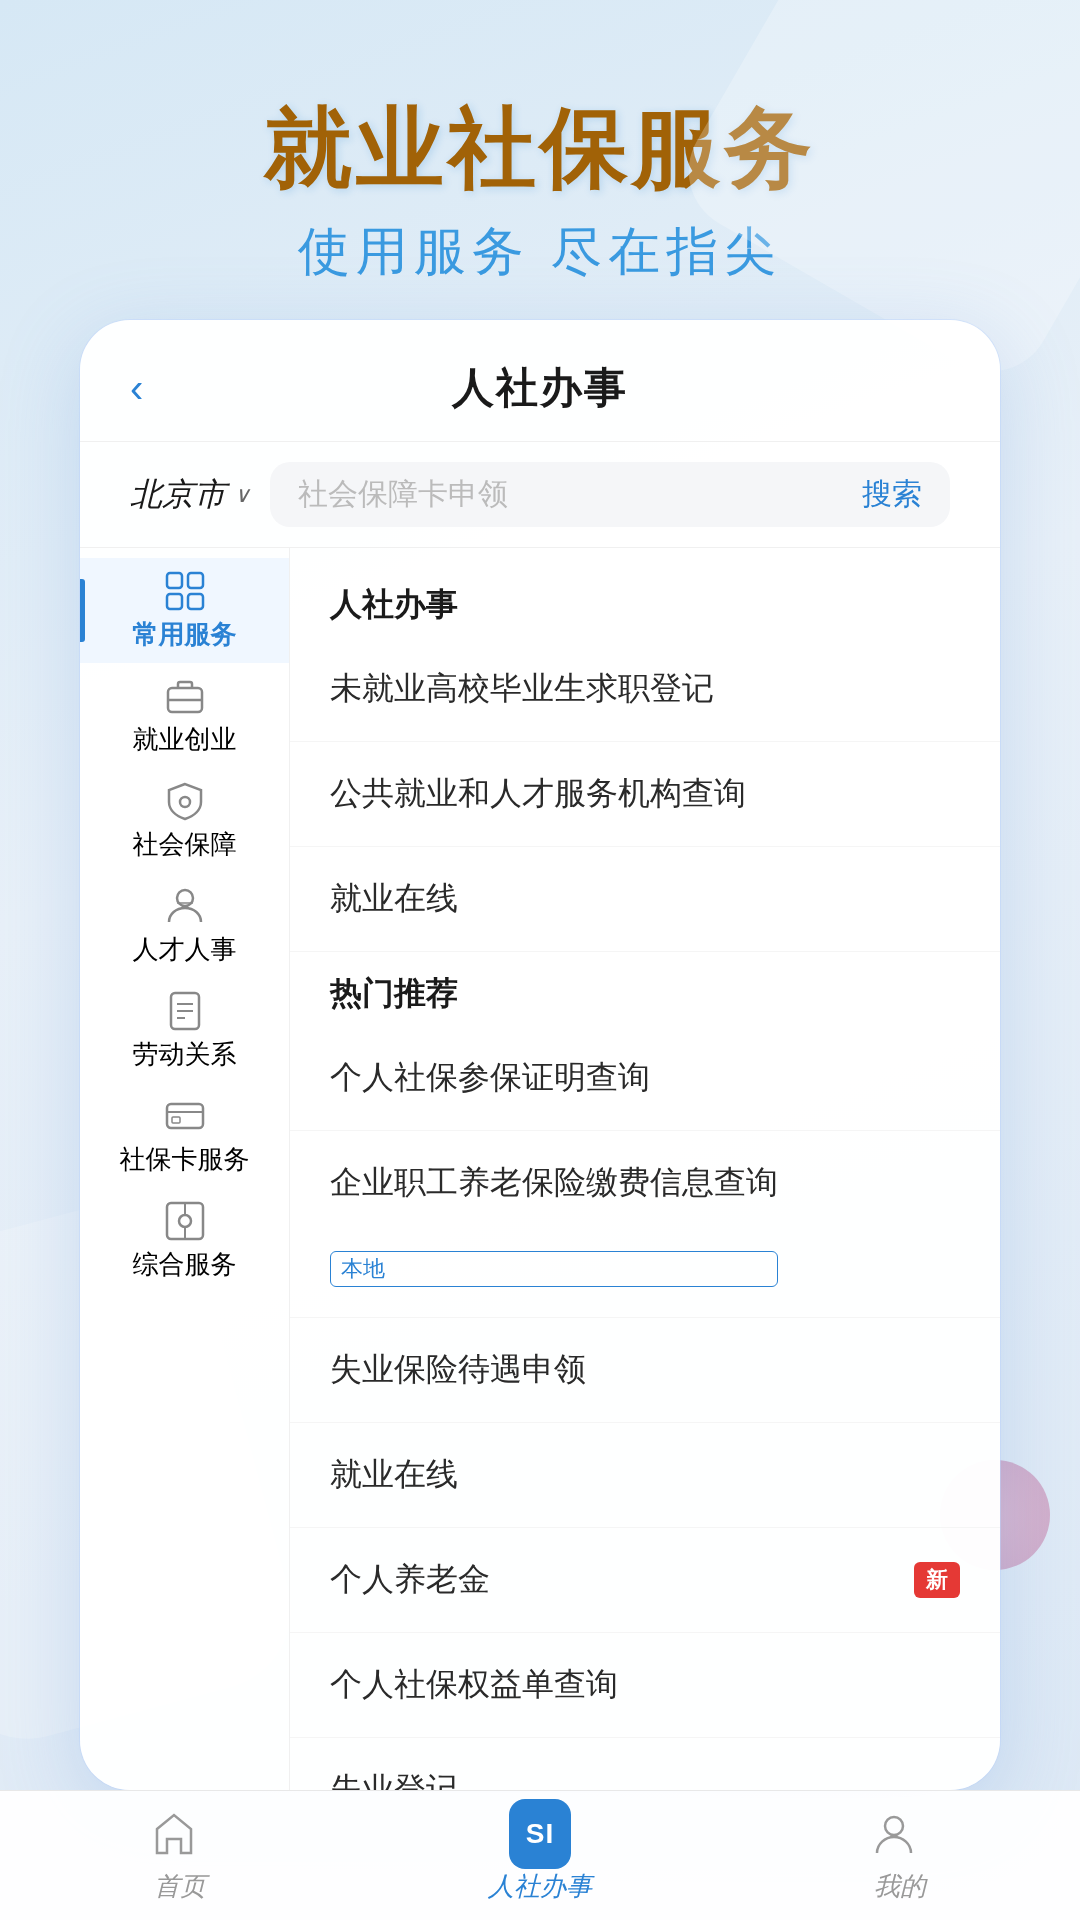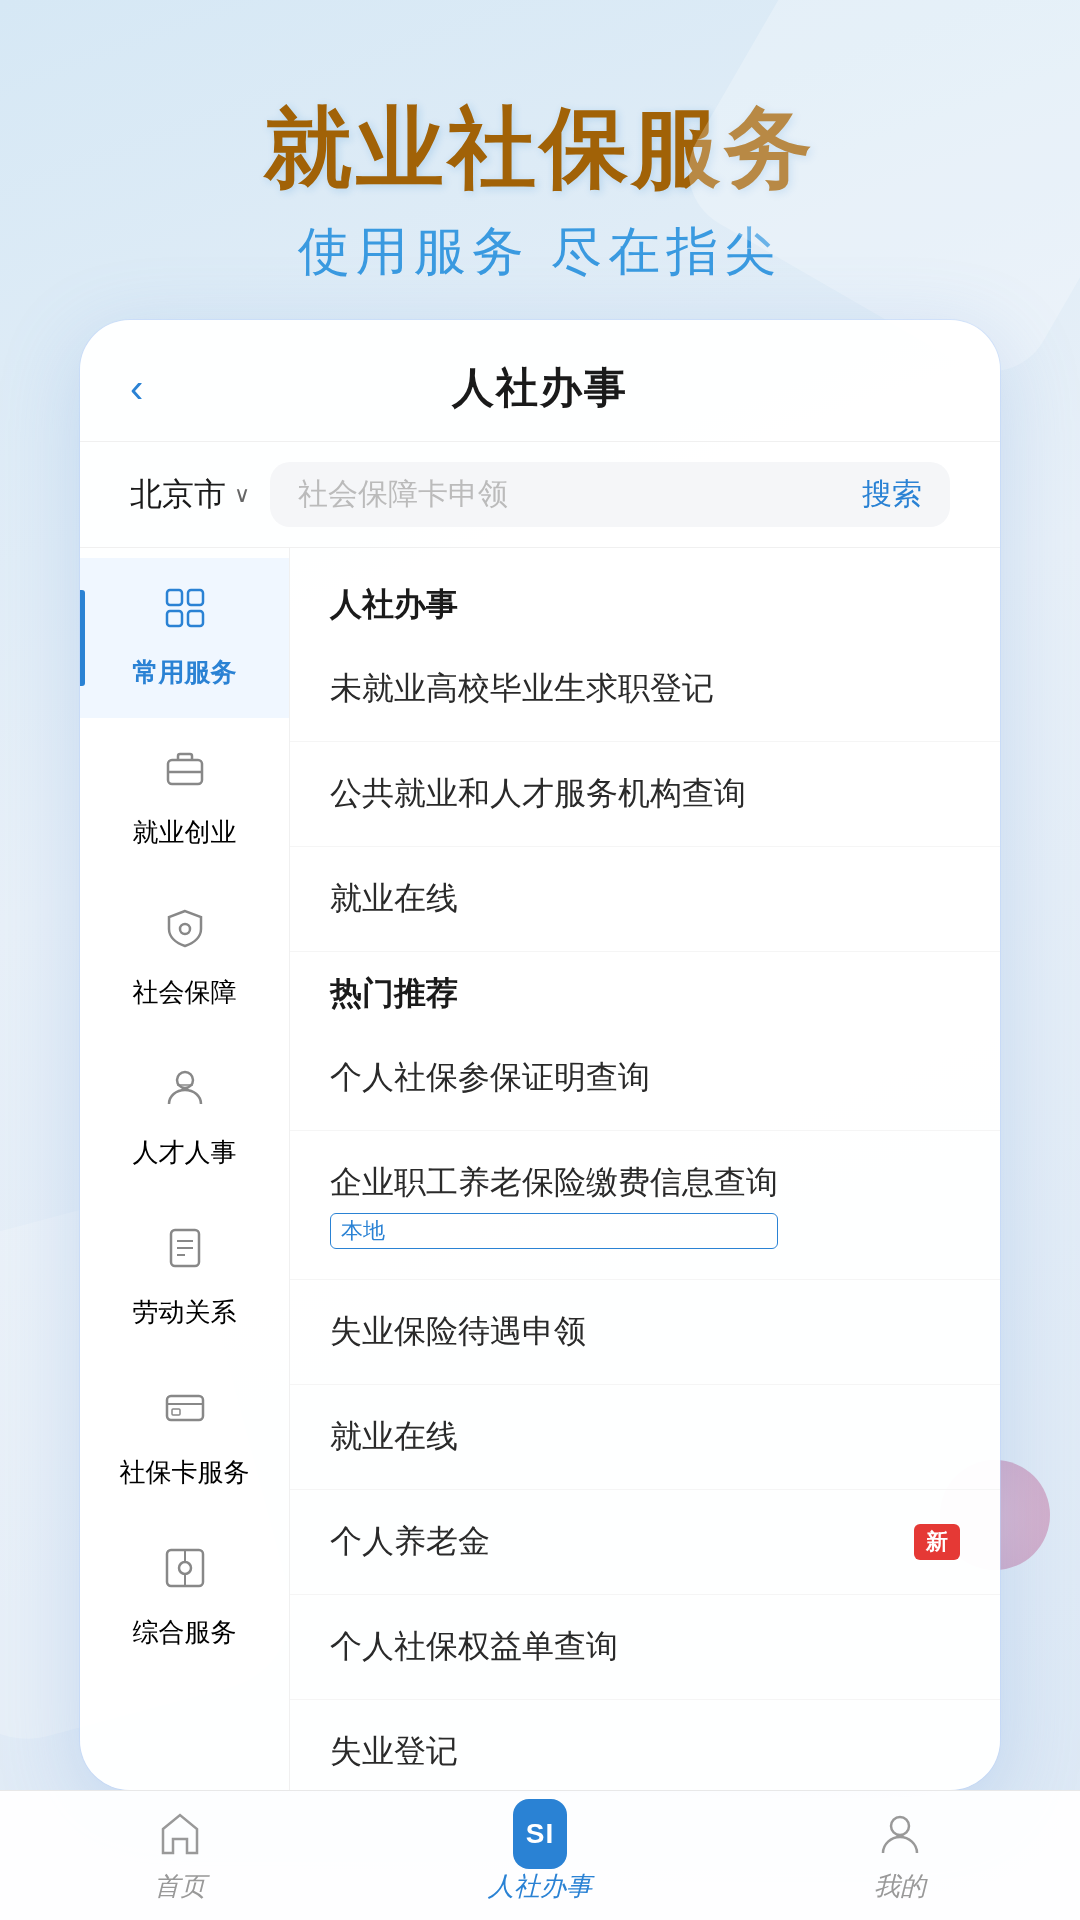--- a/index.html
+++ b/index.html
@@ -113,20 +113,21 @@
       border-bottom: 1px solid #f0f0f0;
     }
     .city-selector {
       display: flex;
       align-items: center;
       gap: 8px;
       font-size: 32px;
       color: #1a1a1a;
       cursor: pointer;
       white-space: nowrap;
+      font-style: italic;
     }
     .city-chevron {
       font-size: 22px;
       color: #666;
     }
     .search-input-wrap {
       flex: 1;
       background: #f5f6f8;
       border-radius: 20px;
       display: flex;
@@ -156,22 +157,22 @@
     .sidebar {
       width: 210px;
       border-right: 1px solid #f0f0f0;
       overflow-y: auto;
       padding: 10px 0;
     }
     .sidebar-item {
       display: flex;
       flex-direction: column;
       align-items: center;
-      gap: 25px;
-      padding: 28px 10px;
+      gap: 4px;
+      padding: 11px 10px;
       cursor: pointer;
       position: relative;
     }
     .sidebar-item.active {
       background: #f0f7ff;
     }
     .sidebar-item.active::before {
       content: '';
       position: absolute;
       left: 0;
@@ -230,20 +231,21 @@
     .list-item-text {
       font-size: 32px;
       color: #2a2a2a;
     }
     .badge-local {
       font-size: 22px;
       color: #2a82d4;
       border: 1px solid #2a82d4;
       border-radius: 6px;
       padding: 2px 10px;
+      margin-top: 38px;
     }
     .badge-new {
       background: #e53935;
       color: white;
       font-size: 22px;
       border-radius: 6px;
       padding: 3px 12px;
       font-weight: 600;
     }
     .item-with-badge {
@@ -267,25 +269,24 @@
     }
     .nav-item {
       display: flex;
       flex-direction: column;
       align-items: center;
       gap: 8px;
       cursor: pointer;
       width: 25%;
     }
     .nav-icon {
-      width: 54px;
+      width: 62px;
       height: 54px;
       display: flex;
       align-items: center;
-      justify-content: center;
     }
     .nav-label {
       font-size: 26px;
       color: #999;
       font-style: italic;
     }
     .nav-item.active .nav-label {
       color: #2a82d4;
     }
     .nav-si-badge {

